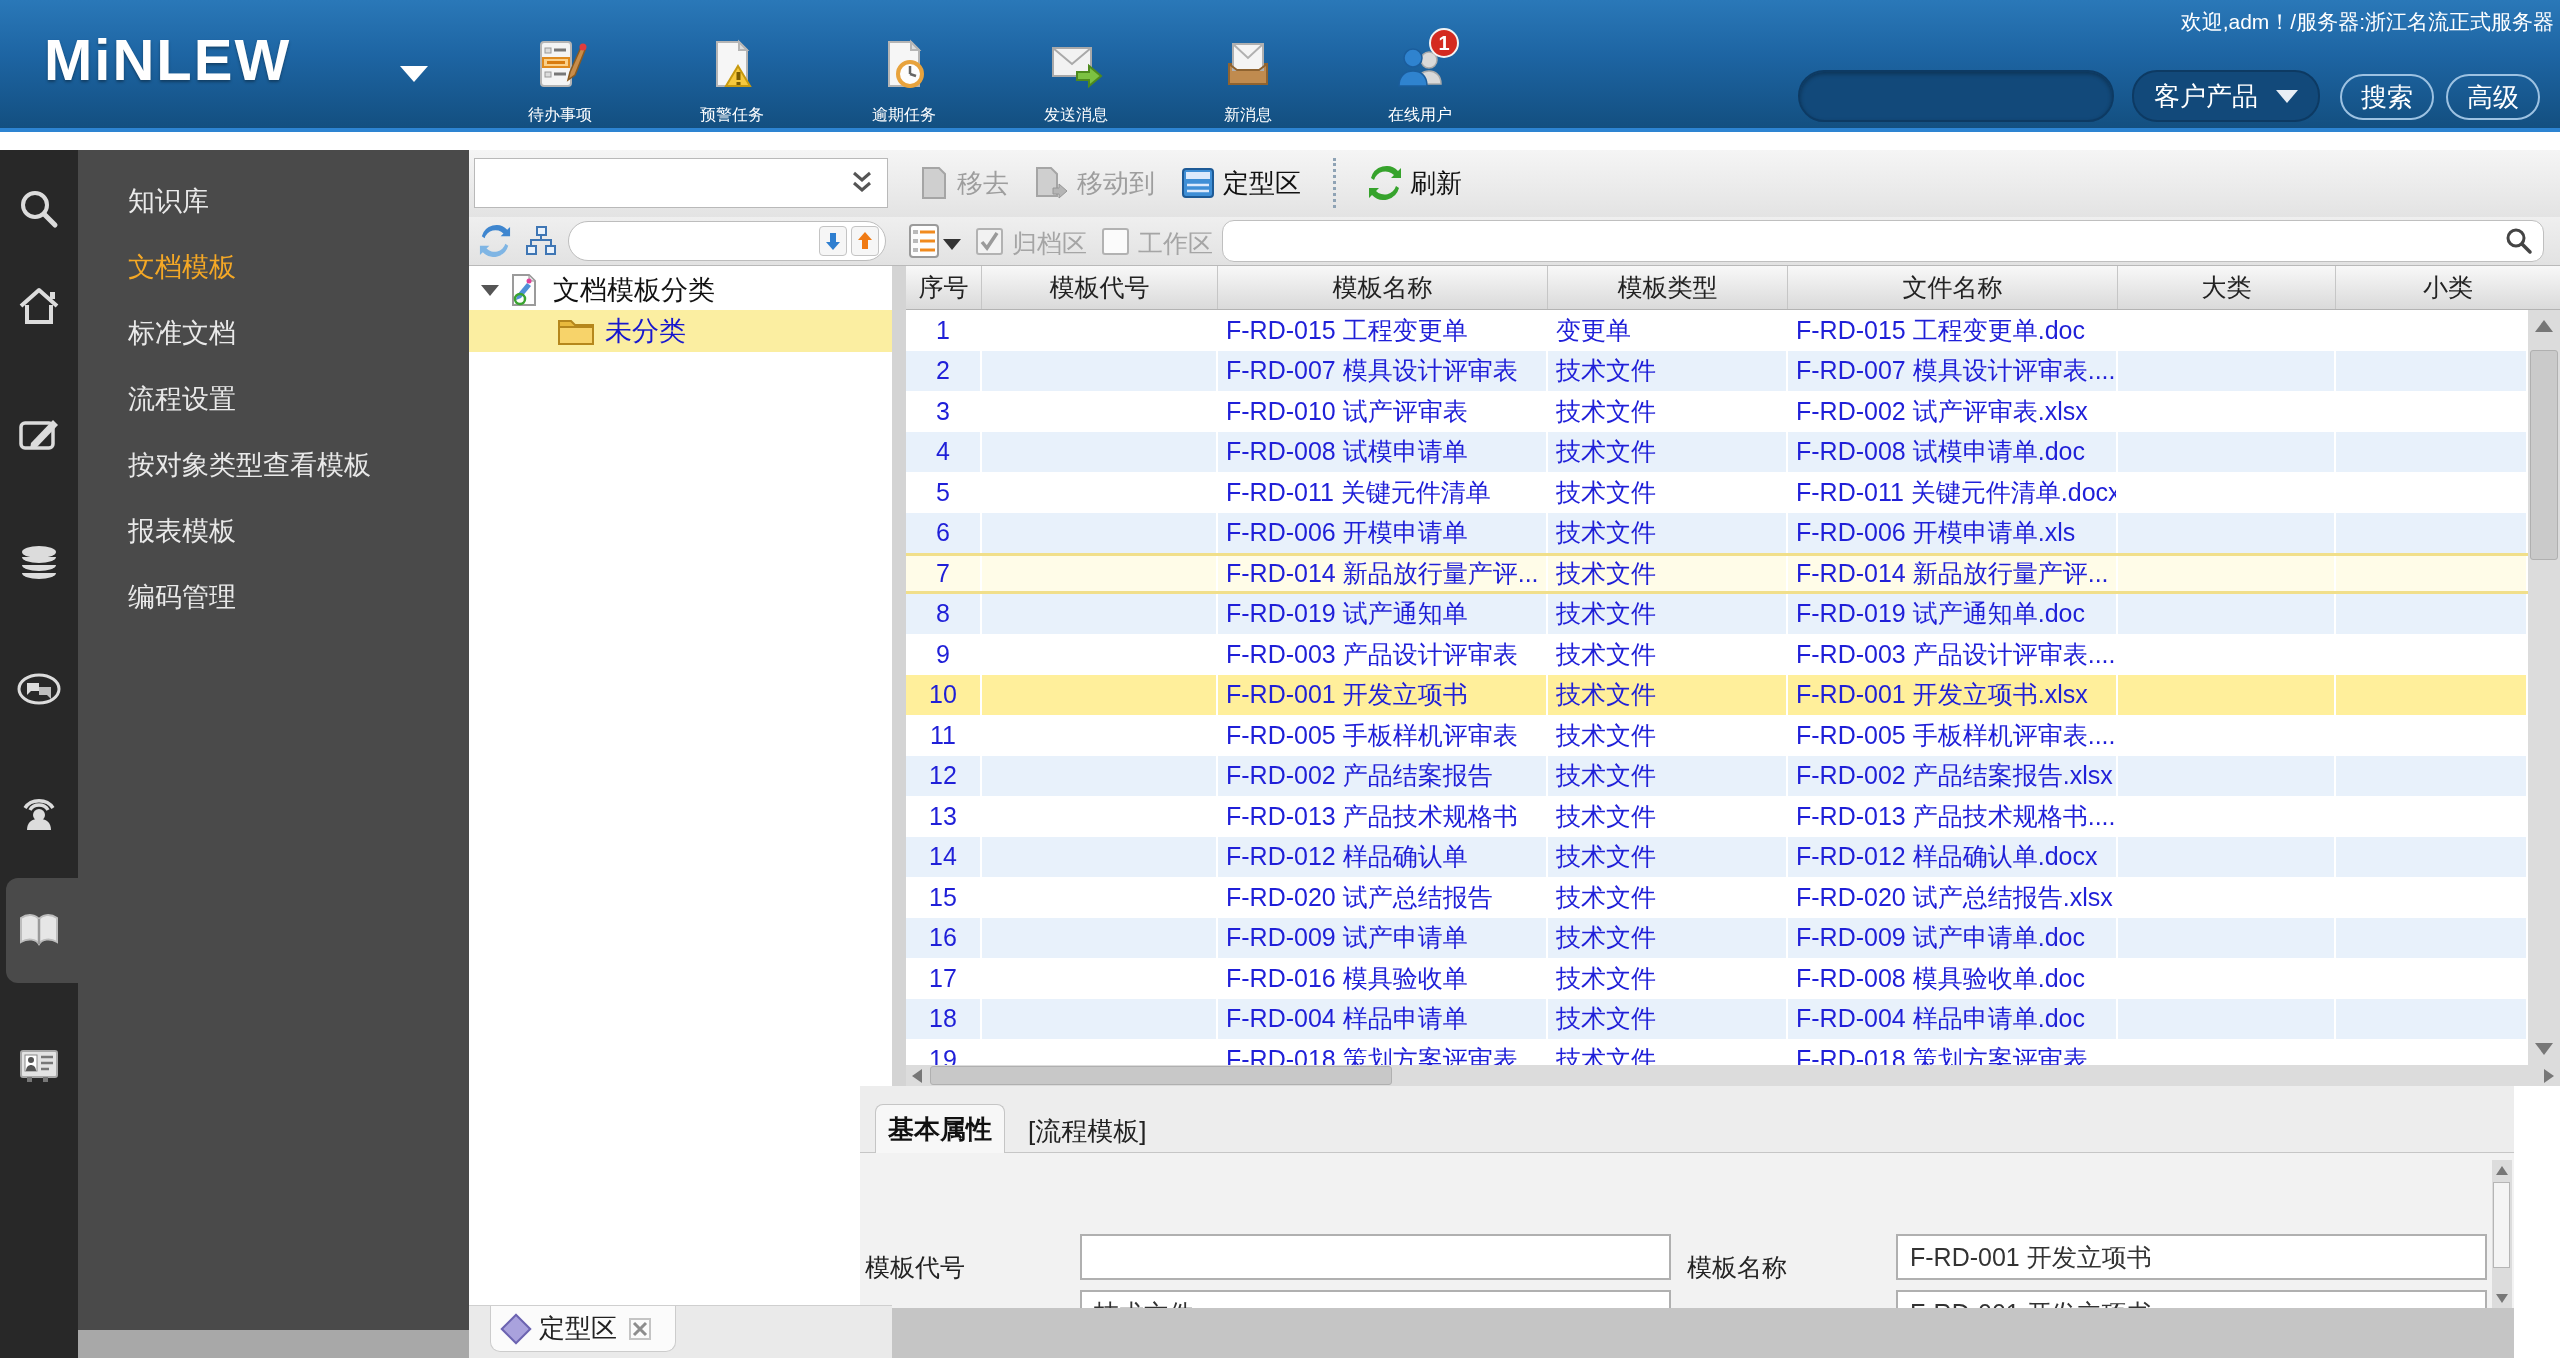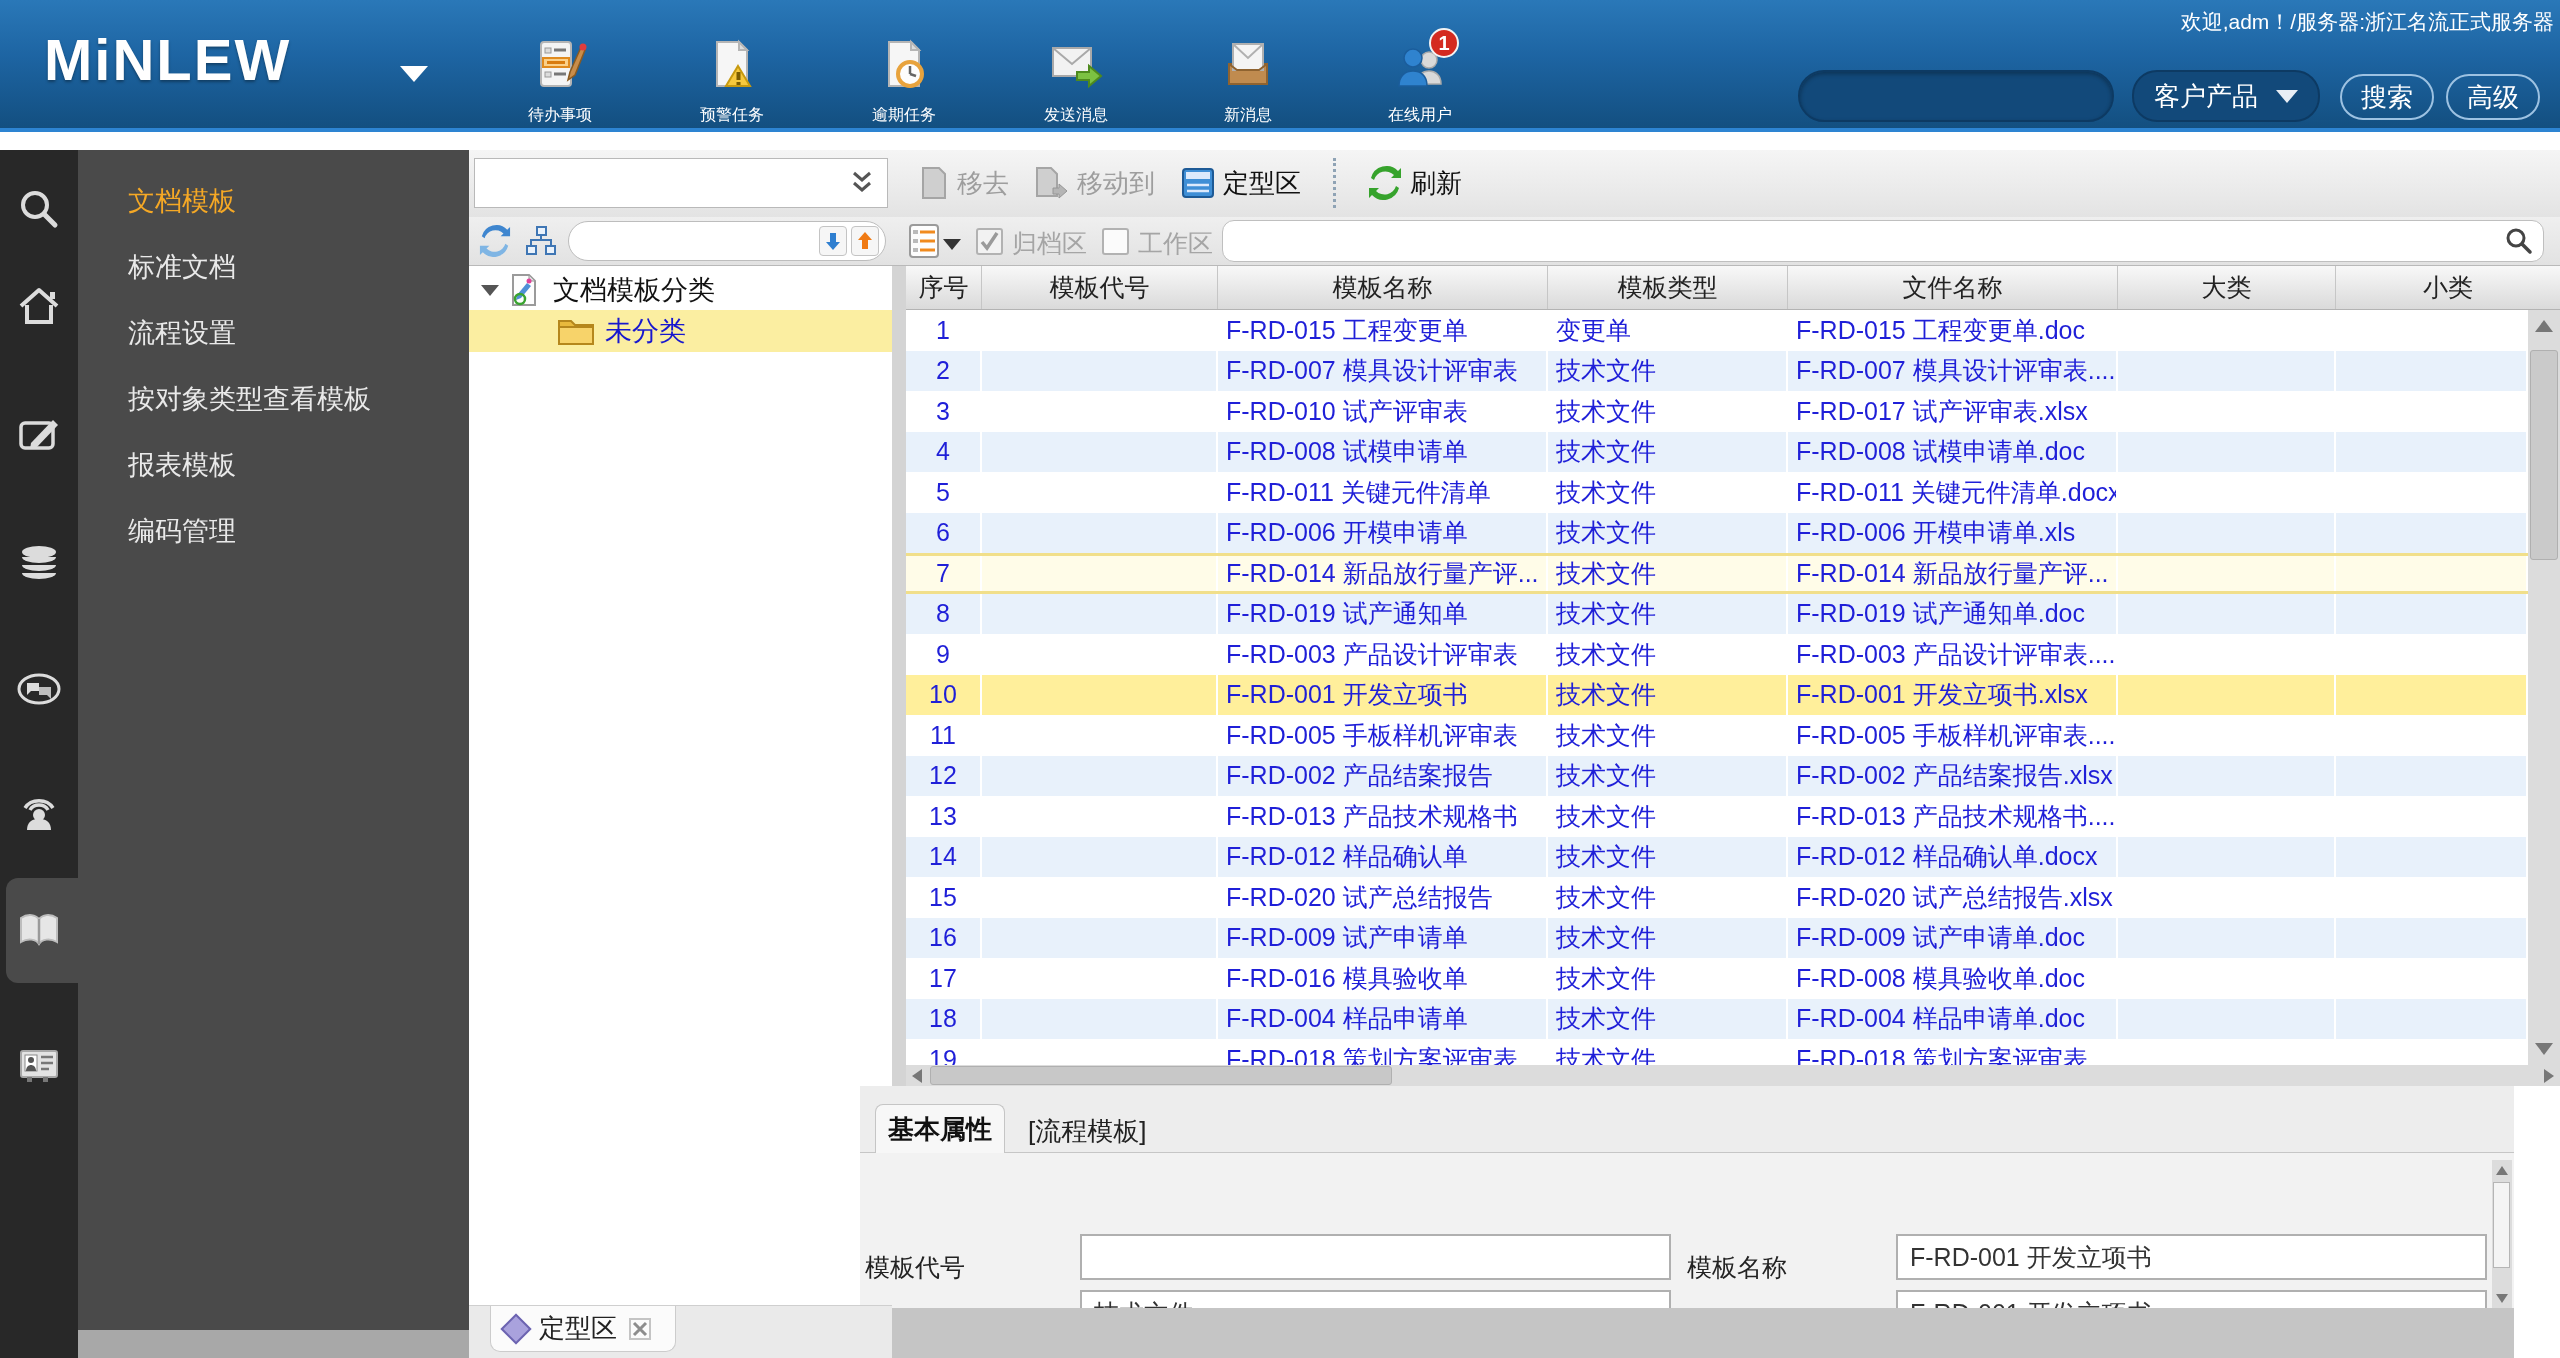--- a/index.html
+++ b/index.html
@@ -264,20 +264,21 @@
           <line x1="24" y1="14" x2="36" y2="14" stroke="#777" stroke-width="2.5"></line>
           <line x1="24" y1="20" x2="36" y2="20" stroke="#777" stroke-width="2.5"></line>
           <line x1="24" y1="26" x2="32" y2="26" stroke="#777" stroke-width="2.5"></line>
           <rect x="10" y="34" width="5" height="5" fill="#777"></rect>
           <rect x="26" y="34" width="5" height="5" fill="#777"></rect>
         </svg>
     </div>
   </div>
 
   <div class="sidebar" style="padding-top:18px;">
+    <div class="side-item">知识库</div>
     <div class="side-item active">文档模板</div>
     <div class="side-item">标准文档</div>
     <div class="side-item">流程设置</div>
     <div class="side-item">按对象类型查看模板</div>
     <div class="side-item">报表模板</div>
     <div class="side-item">编码管理</div>
     <div class="sidebar-footer"></div>
   </div>
 
   <div class="toolbar1">
@@ -427,21 +428,21 @@
       <div class="td c4">技术文件</div>
       <div class="td c5">F-RD-007 模具设计评审表....</div>
       <div class="td c6"></div>
       <div class="td c7"></div>
     </div>
         <div class="trow">
       <div class="td c1 center">3</div>
       <div class="td c2"></div>
       <div class="td c3">F-RD-010 试产评审表</div>
       <div class="td c4">技术文件</div>
-      <div class="td c5">F-RD-017 试产评审表.xlsx</div>
+      <div class="td c5">F-RD-002 试产评审表.xlsx</div>
       <div class="td c6"></div>
       <div class="td c7"></div>
     </div>
         <div class="trow alt">
       <div class="td c1 center">4</div>
       <div class="td c2"></div>
       <div class="td c3">F-RD-008 试模申请单</div>
       <div class="td c4">技术文件</div>
       <div class="td c5">F-RD-008 试模申请单.doc</div>
       <div class="td c6"></div>

